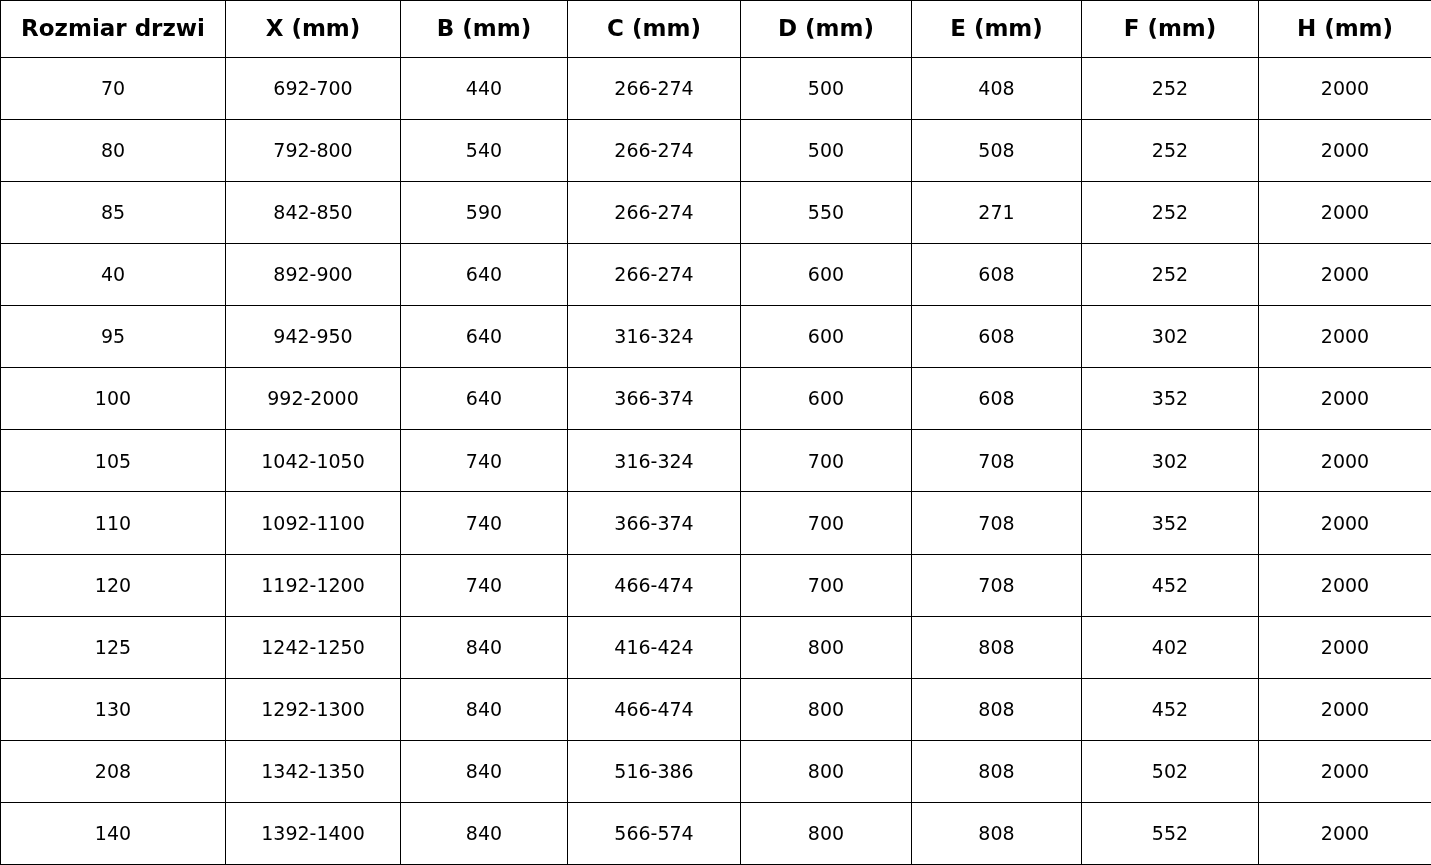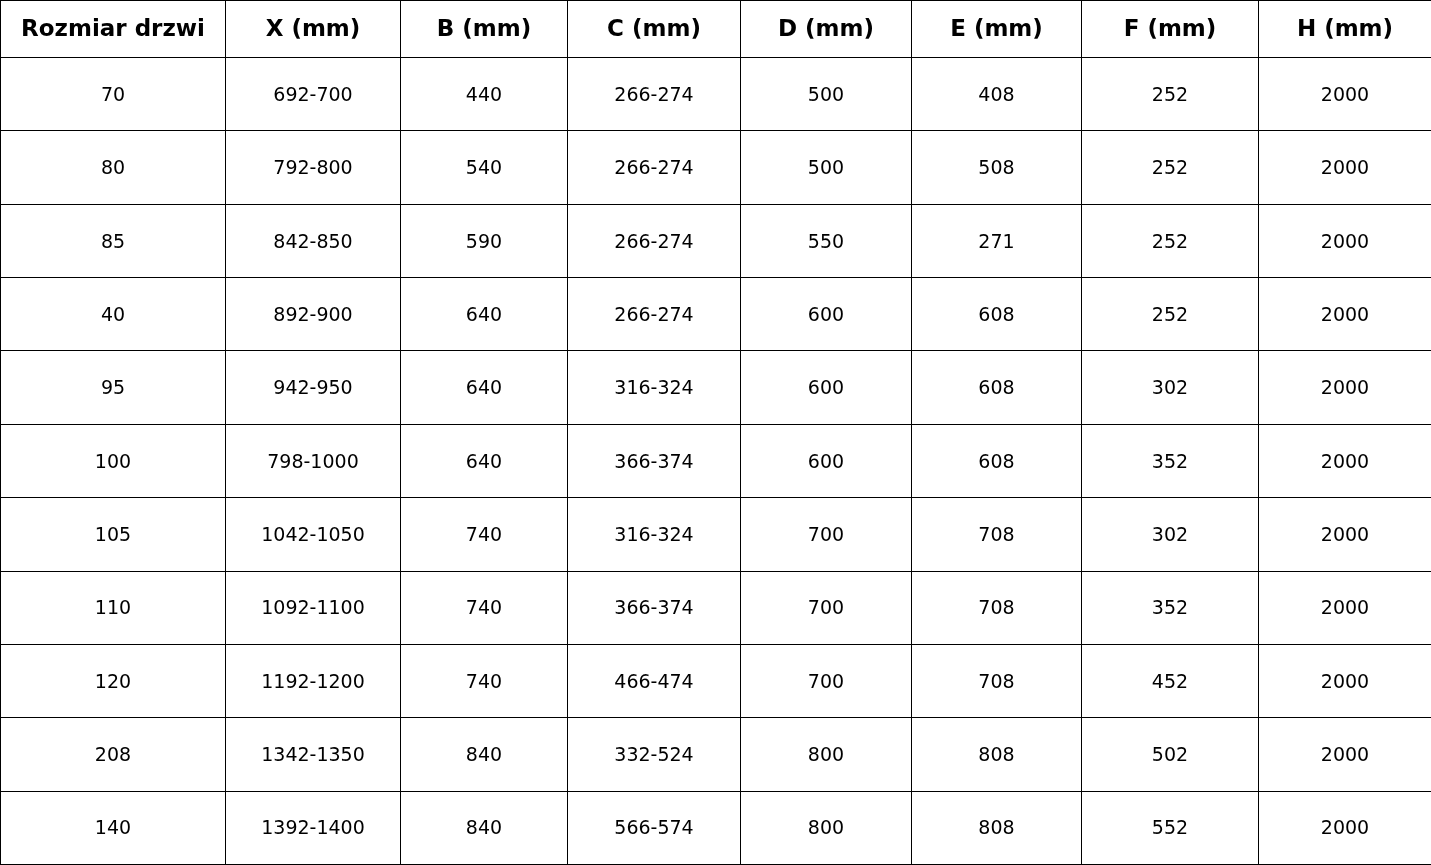--- a/index.html
+++ b/index.html
@@ -120,21 +120,21 @@
       <td>942-950</td>
       <td>640</td>
       <td>316-324</td>
       <td>600</td>
       <td>608</td>
       <td>302</td>
       <td>2000</td>
     </tr>
     <tr>
       <td>100</td>
-      <td>798-1000</td>
+      <td>992-2000</td>
       <td>640</td>
       <td>366-374</td>
       <td>600</td>
       <td>608</td>
       <td>352</td>
       <td>2000</td>
     </tr>
     <tr>
       <td>105</td>
       <td>1042-1050</td>
@@ -159,24 +159,44 @@
       <td>120</td>
       <td>1192-1200</td>
       <td>740</td>
       <td>466-474</td>
       <td>700</td>
       <td>708</td>
       <td>452</td>
       <td>2000</td>
     </tr>
     <tr>
+      <td>125</td>
+      <td>1242-1250</td>
+      <td>840</td>
+      <td>416-424</td>
+      <td>800</td>
+      <td>808</td>
+      <td>402</td>
+      <td>2000</td>
+    </tr>
+    <tr>
+      <td>130</td>
+      <td>1292-1300</td>
+      <td>840</td>
+      <td>466-474</td>
+      <td>800</td>
+      <td>808</td>
+      <td>452</td>
+      <td>2000</td>
+    </tr>
+    <tr>
       <td>208</td>
       <td>1342-1350</td>
       <td>840</td>
-      <td>332-524</td>
+      <td>516-386</td>
       <td>800</td>
       <td>808</td>
       <td>502</td>
       <td>2000</td>
     </tr>
     <tr>
       <td>140</td>
       <td>1392-1400</td>
       <td>840</td>
       <td>566-574</td>

